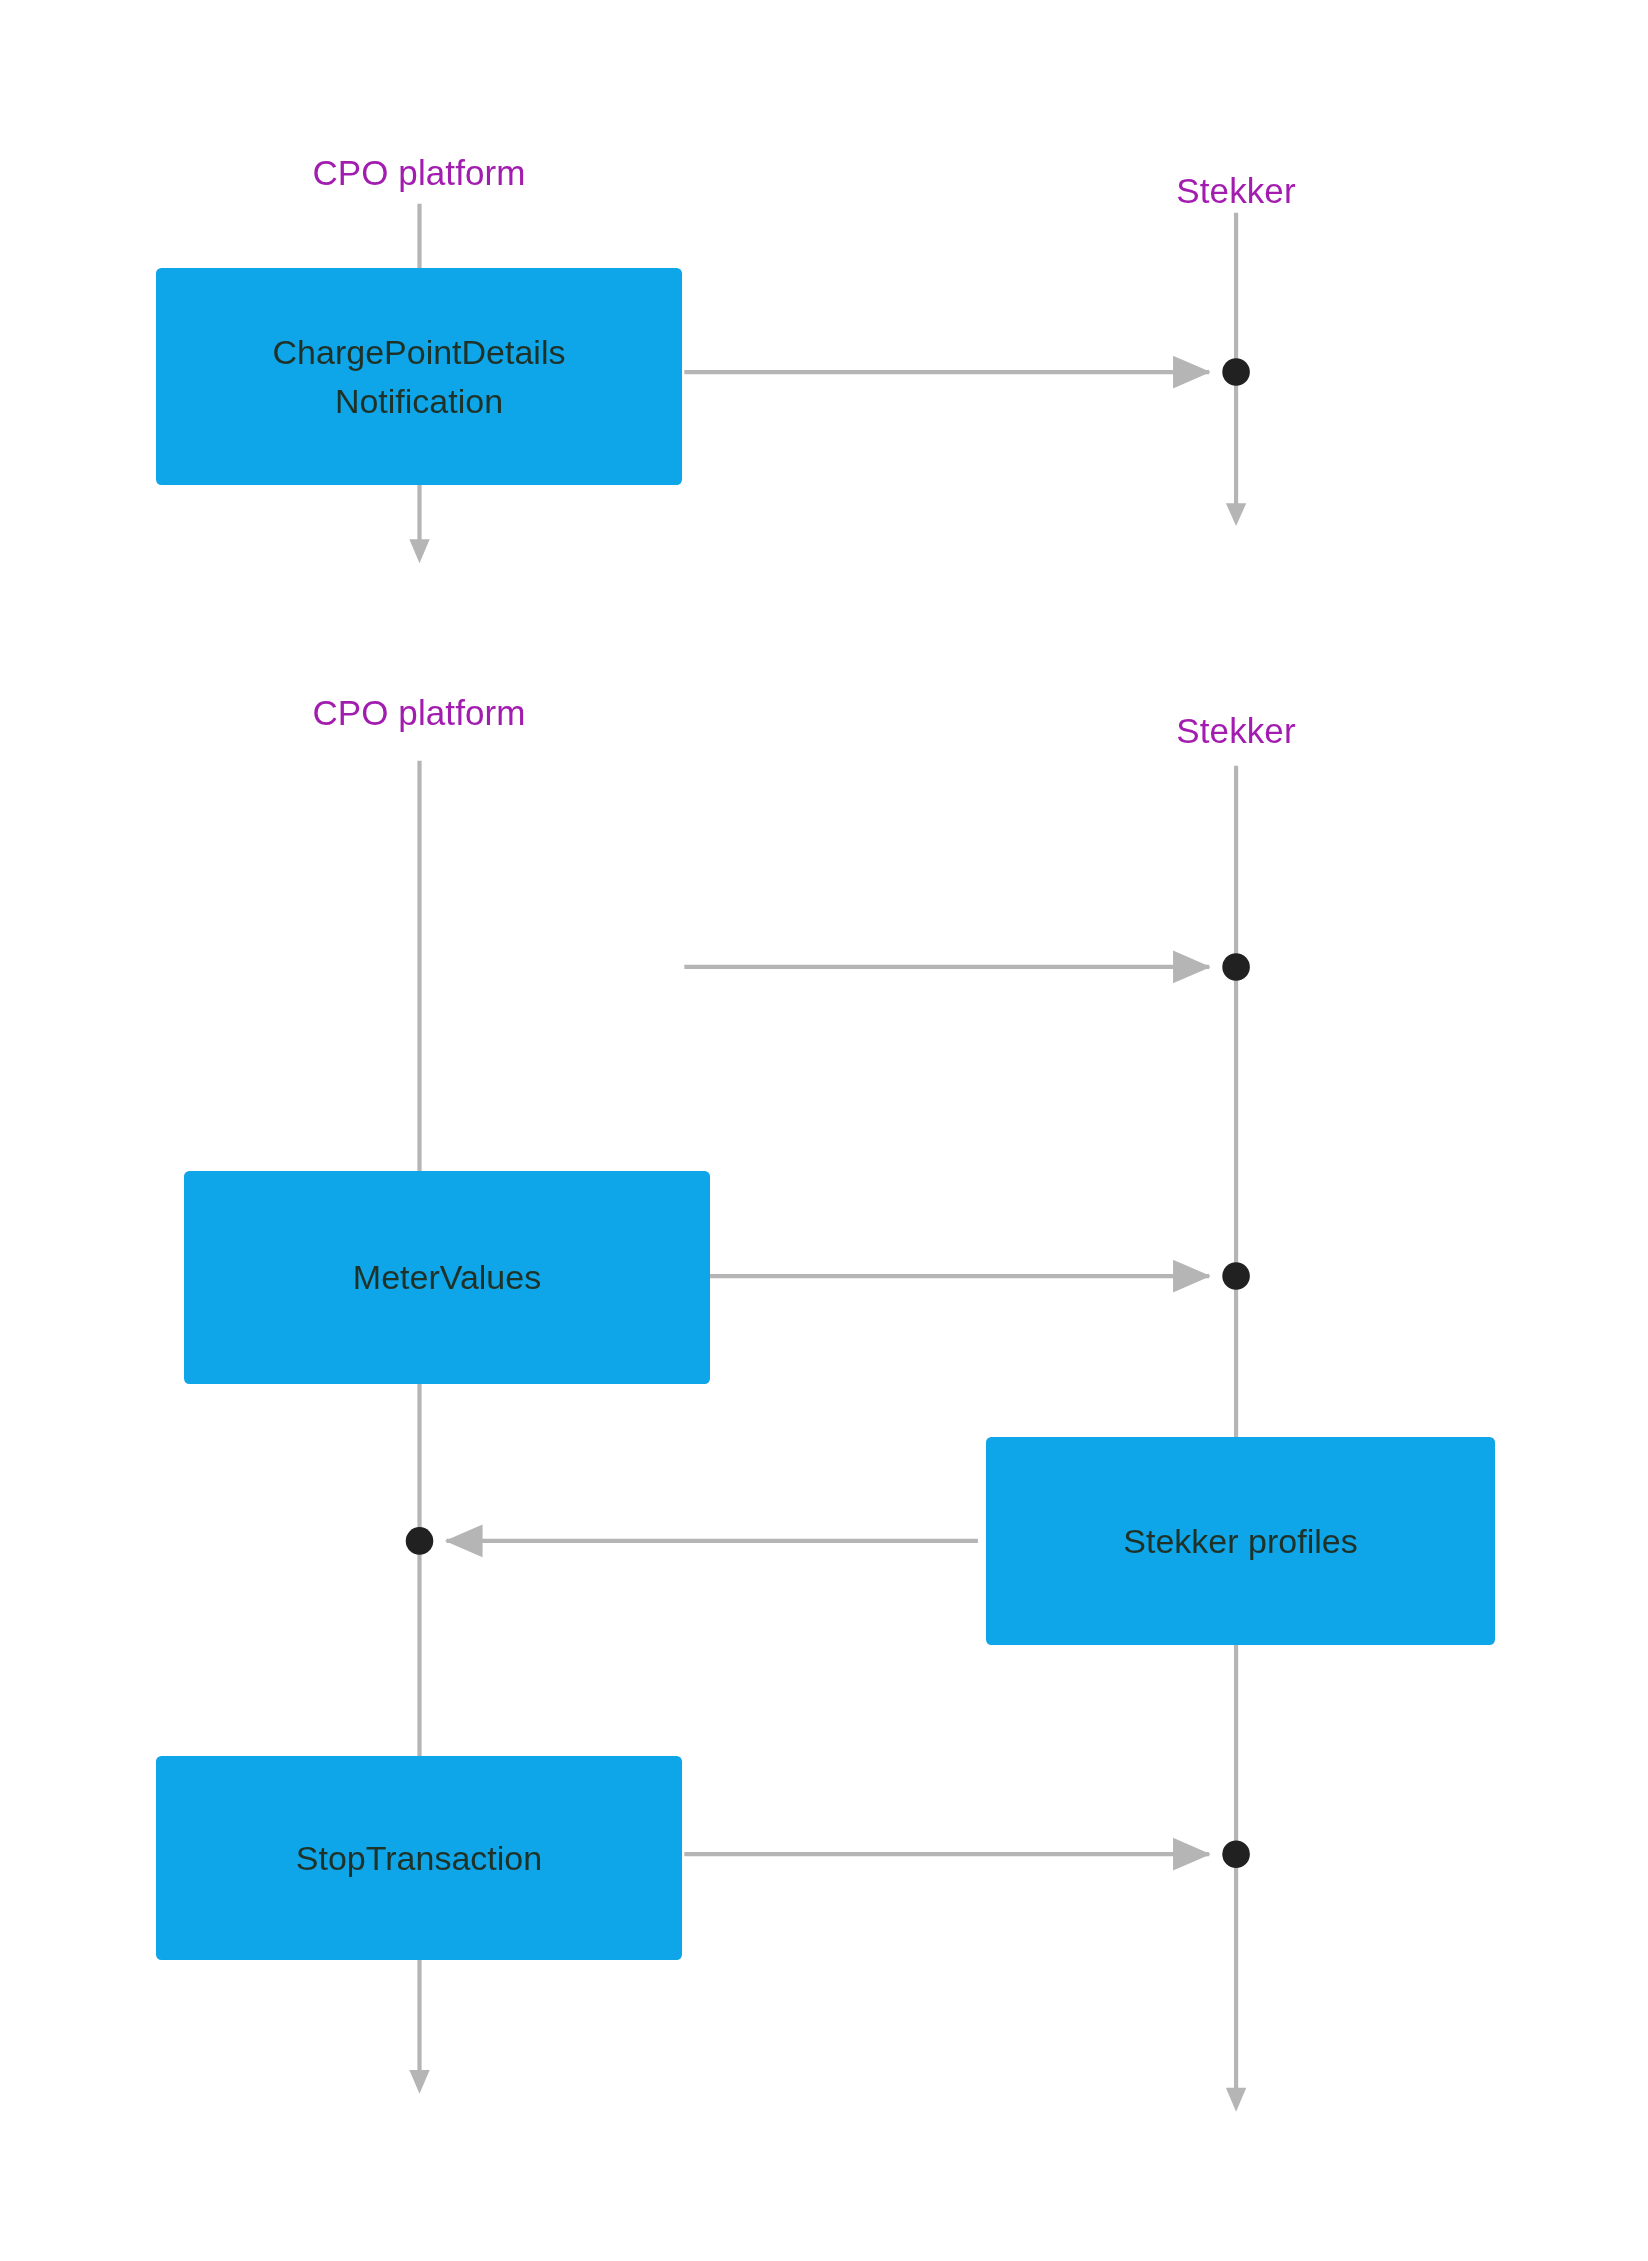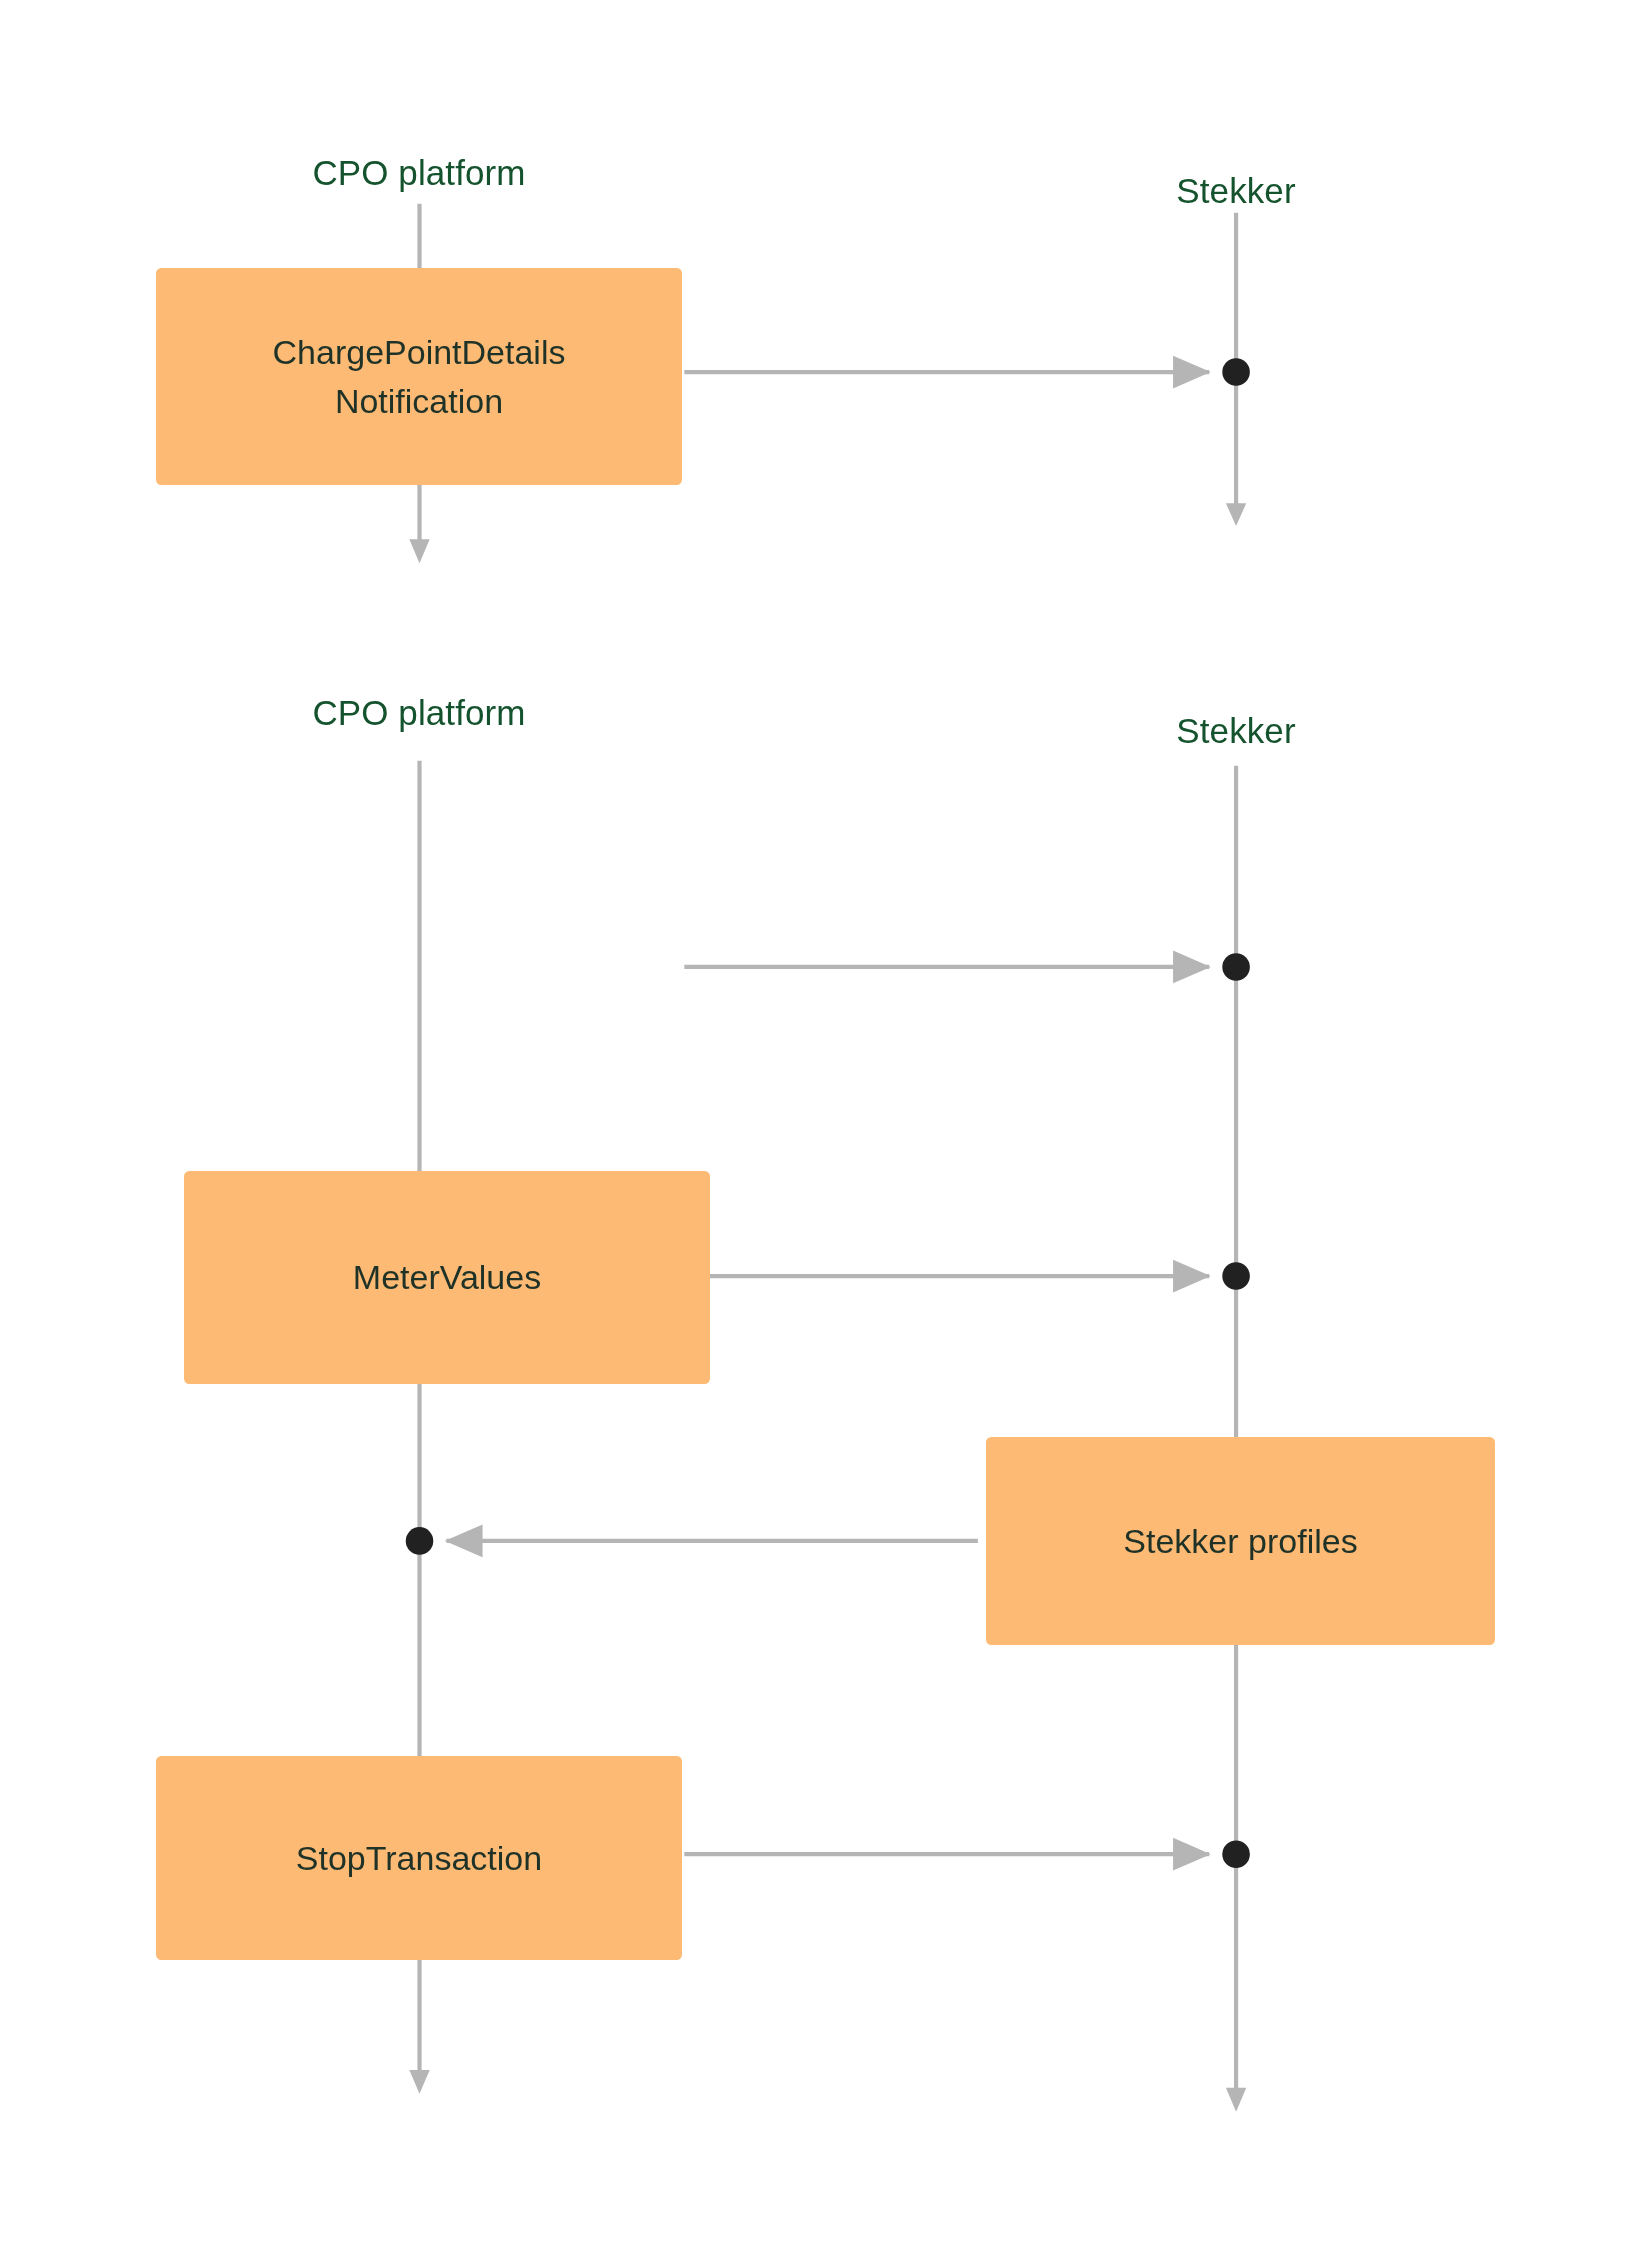--- a/index.html
+++ b/index.html
@@ -5,31 +5,31 @@
   html,body{margin:0;padding:0;background:#ffffff;}
   body{width:1649px;height:2261px;position:relative;
        font-family:"Liberation Sans","DejaVu Sans",sans-serif;
        -webkit-font-smoothing:antialiased;}
   .canvas{position:absolute;left:0;top:0;width:1649px;height:2261px;overflow:hidden;background:#fff;}
   .diagram-svg{position:absolute;left:0;top:0;width:1649px;height:2261px;}
   
   .participant-label{
     position:absolute;
     font-size:35px;
-    color:#14532d;
+    color:#a21caf;
     line-height:1;
     white-space:nowrap;
     transform:translateX(-50%);
     letter-spacing:0.1px;
     text-align:right;
   }
   
   .msg-box{
     position:absolute;
-    background:#fdba74;
+    background:#0ea5e9;
     border-radius:5.4px;
     display:flex;
     align-items:center;
     justify-content:center;
     text-align:center;
     color:#1F3228;
     font-size:34px;
     line-height:1.42;
     padding:0 8.4px;
     box-sizing:border-box;

